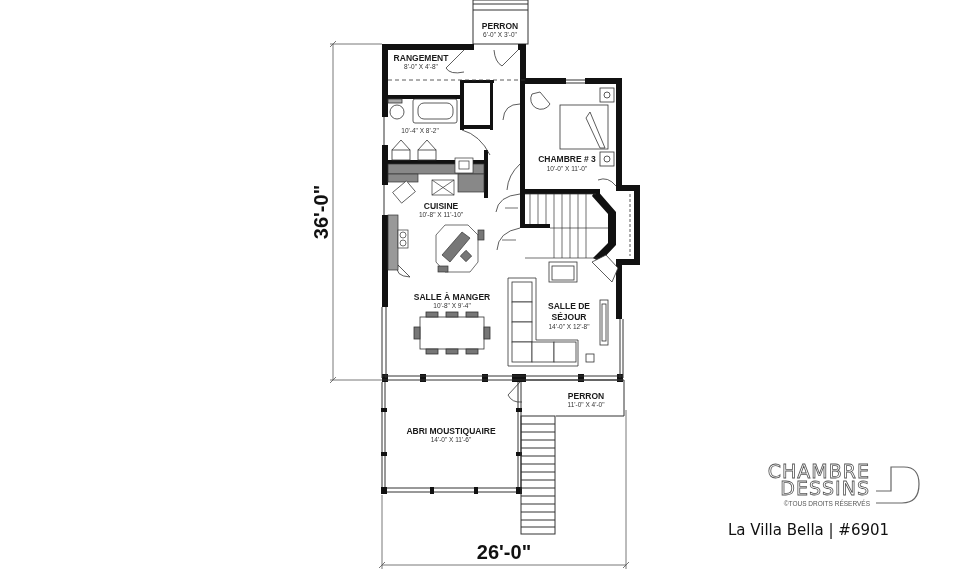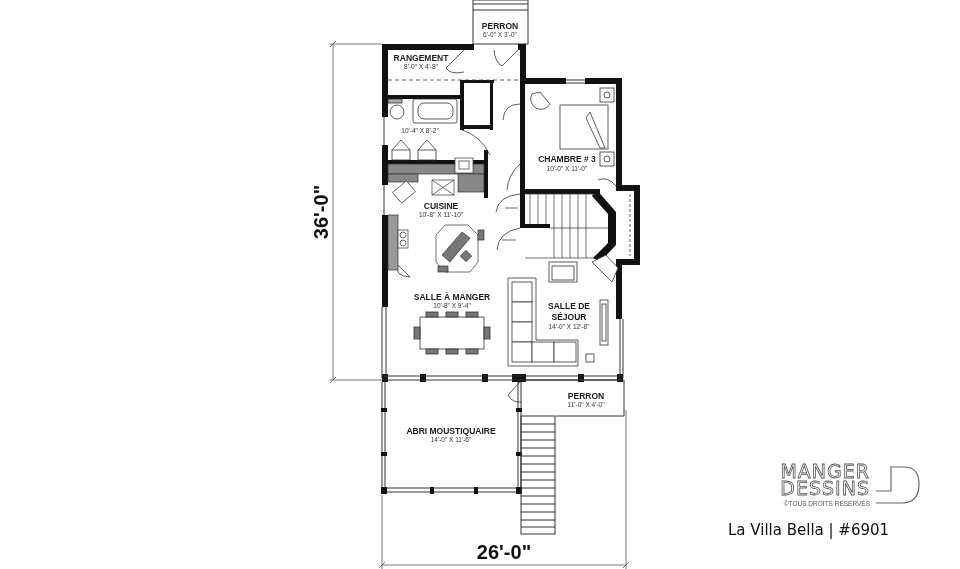--- a/index.html
+++ b/index.html
@@ -290,17 +290,17 @@
     <text class="rdim" x="451" y="442">14'-0" X 11'-6"</text>
   </g>
 
   <g stroke="#666" stroke-width="1.2" fill="none">
     <path d="M876,491 L891,491 L891,467 L904,467"></path>
     <path d="M904,467 Q919,467 919,484 Q919,503 902,503 L876,503"></path>
   </g>
 </svg>
 
 <div class="brand">
-  <div class="brand-line">MANGER</div>
+  <div class="brand-line">CHAMBRE</div>
   <div class="brand-line">DESSINS</div>
   <div class="brand-copy">©TOUS DROITS RÉSERVÉS</div>
 </div>
 <div class="brand-title">La Villa Bella | #6901</div>
 
 </body></html>

